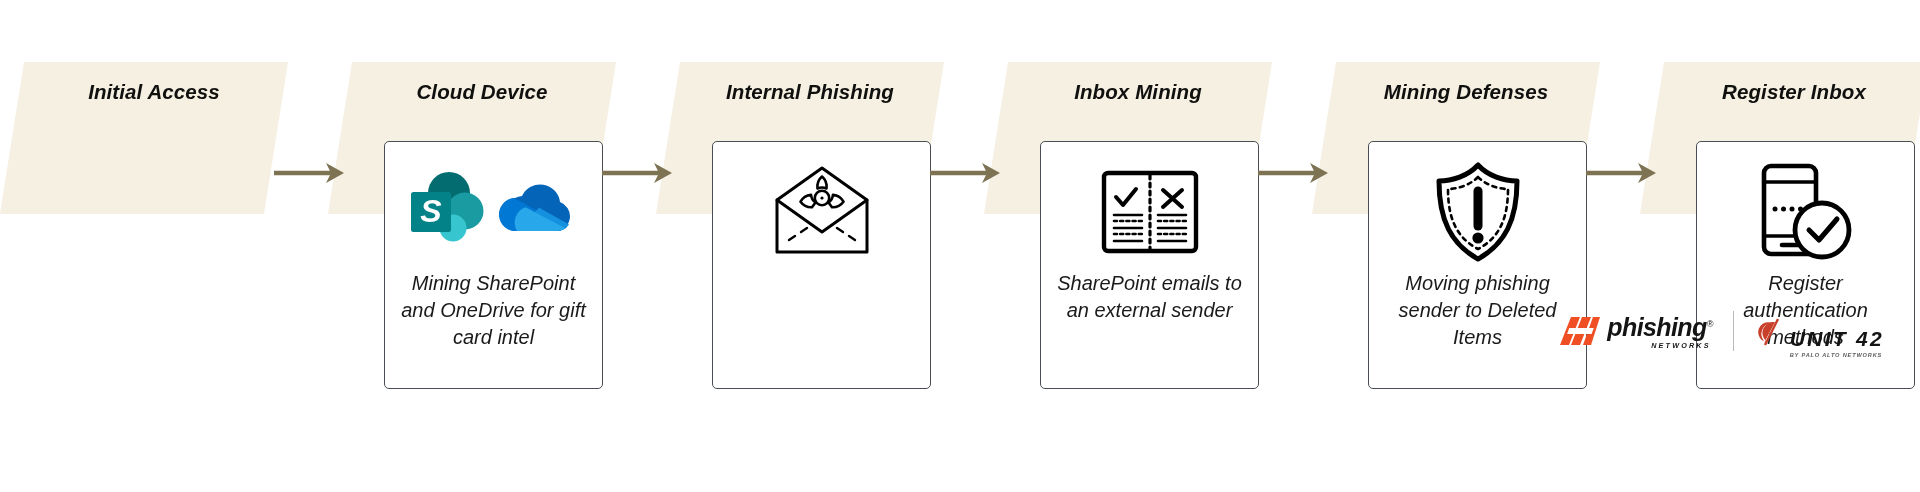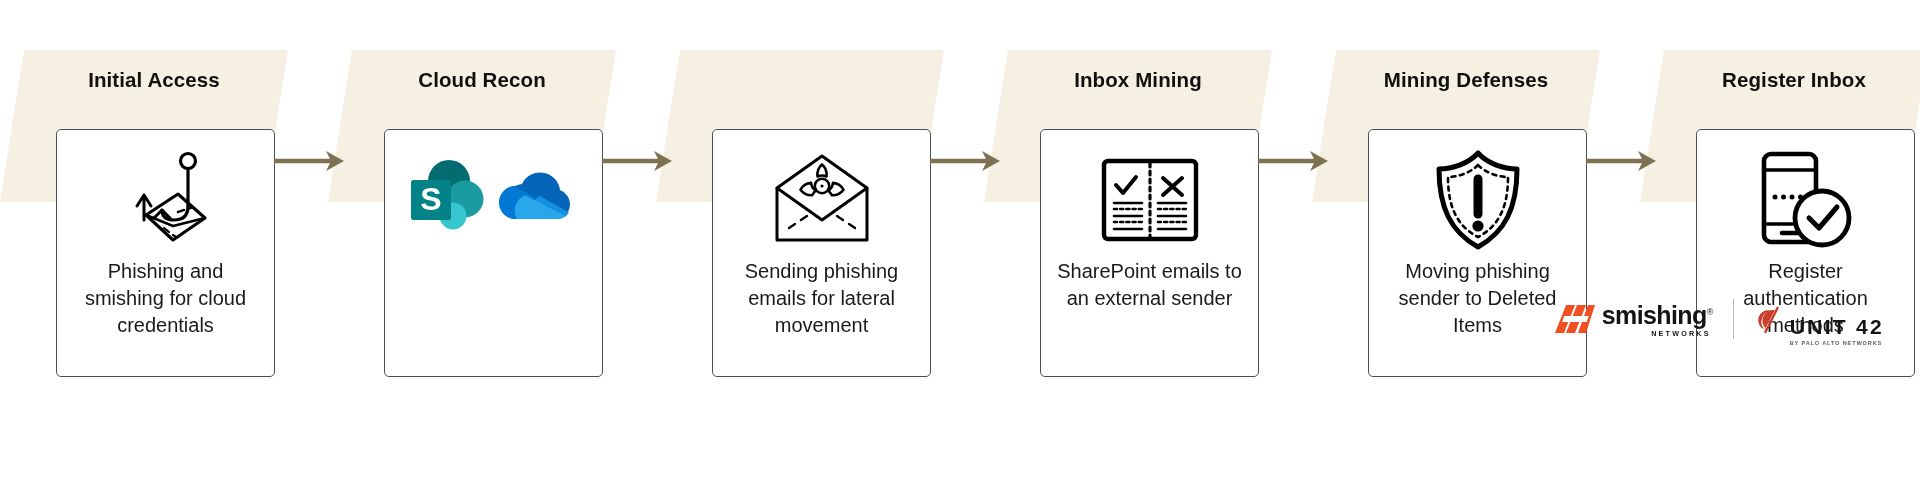--- a/index.html
+++ b/index.html
@@ -11,23 +11,24 @@
     width: 1920px;
     height: 492px;
     font-family: "Liberation Sans", sans-serif;
     overflow: hidden;
     position: relative;
   }
 
   #diagram {
     position: absolute;
     left: 0;
-    top: 4px;
+    top: 16px;
     width: 1920px;
     height: 368px;
+    font-style: italic;
   }
 
   
   .chain {
     position: absolute;
     left: 40px;
     top: 38px;
     width: 1860px;
     height: 340px;
     display: flex;
@@ -193,95 +194,80 @@
 </head>
 <body>
 
 <div id="diagram">
 
   <div class="chain">
 
     <div class="stage">
       <div class="banner"></div>
       <div class="banner-label">Initial Access</div>
-      <div class="card">
-        <div class="card-icon">
-          <svg width="100" height="104" viewBox="0 0 100 104" fill="none" stroke="#000" stroke-width="3.2" stroke-linecap="round" stroke-linejoin="round">
-            <circle cx="72" cy="13" r="7.5"></circle>
-            <path d="M72 20.5 L72 58"></path>
-            <path d="M72 58 Q72 72 58 72 Q46 72 46 62"></path>
-            <path d="M46 62 L38 70 M46 62 L54 70" stroke-width="3"></path>
-            <path d="M28 47 L28 72 M28 47 L21 58 M28 47 L35 58" stroke-width="3"></path>
-            <path d="M30 67 L62 46 L89 70 L57 92 Z" stroke-width="3.1"></path>
-            <path d="M30 67 L57 78 L89 70" stroke-width="2.6" fill="none"></path>
-            <path d="M62 64 L68 62 M72 61 L77 59" stroke-width="2.4" stroke-dasharray="1 0"></path>
-            <path d="M48 80 L53 84 M57 87 L60 89" stroke-width="2.2"></path>
-          </svg>
-        </div>
-        <div class="card-text">Phishing and smishing for cloud credentials</div>
-      </div>
-    </div>
-
-    <div class="arrow">
-      <svg width="76" height="26" viewBox="0 0 76 26">
-        <path d="M0 13 L58 13" stroke="#7d7352" stroke-width="4.6"></path>
-        <path d="M52 3 L70 13 L52 23 L57 13 Z" fill="#7d7352"></path>
-      </svg>
-    </div>
-
-    <div class="stage">
-      <div class="banner"></div>
-      <div class="banner-label">Cloud Recon</div>
+    </div>
+
+    <div class="arrow">
+      <svg width="76" height="26" viewBox="0 0 76 26">
+        <path d="M0 13 L58 13" stroke="#7d7352" stroke-width="4.6"></path>
+        <path d="M52 3 L70 13 L52 23 L57 13 Z" fill="#7d7352"></path>
+      </svg>
+    </div>
+
+    <div class="stage">
+      <div class="banner"></div>
+      <div class="banner-label">Cloud Device</div>
       <div class="card">
         <div class="card-icon">
           <svg width="182" height="92" viewBox="0 0 182 92">
 
             <circle cx="46" cy="27" r="21" fill="#036c70"></circle>
             <circle cx="62" cy="45" r="18.5" fill="#1a9ba1"></circle>
             <circle cx="50" cy="62" r="13.5" fill="#37c6d0"></circle>
             <rect x="8" y="26" width="40" height="40" rx="2.5" fill="#038387"></rect>
             <text x="28" y="56" font-family="'Liberation Sans', sans-serif" font-size="32" font-weight="bold" fill="#ffffff" text-anchor="middle">S</text>
 
             <path d="M119 30 a20 20 0 0 1 38 6 a15 15 0 0 1 -3 29 h-40 a16.5 16.5 0 0 1 -2 -33 a19 19 0 0 1 7 -2 z" fill="#0364b8"></path>
             <path d="M111 32 a16.5 16.5 0 0 0 3 33 h40 a15 15 0 0 0 10 -4 z" fill="#0078d4"></path>
             <path d="M114.5 65 h39.5 a15 15 0 0 0 12 -6.5 l-30 -17 z" fill="#1490df"></path>
             <path d="M114 65 h40 a15 15 0 0 0 8.5 -2.8 l-40 -21 a16.4 16.4 0 0 0 -8.5 23.8 z" fill="#28a8ea"></path>
           </svg>
         </div>
-      </div>
-    </div>
-
-    <div class="arrow">
-      <svg width="76" height="26" viewBox="0 0 76 26">
-        <path d="M0 13 L58 13" stroke="#7d7352" stroke-width="4.6"></path>
-        <path d="M52 3 L70 13 L52 23 L57 13 Z" fill="#7d7352"></path>
-      </svg>
-    </div>
-
-    <div class="stage">
-      <div class="banner"></div>
+        <div class="card-text">Mining SharePoint and OneDrive for gift card intel</div>
+      </div>
+    </div>
+
+    <div class="arrow">
+      <svg width="76" height="26" viewBox="0 0 76 26">
+        <path d="M0 13 L58 13" stroke="#7d7352" stroke-width="4.6"></path>
+        <path d="M52 3 L70 13 L52 23 L57 13 Z" fill="#7d7352"></path>
+      </svg>
+    </div>
+
+    <div class="stage">
+      <div class="banner"></div>
+      <div class="banner-label">Internal Phishing</div>
       <div class="card">
         <div class="card-icon">
           <svg width="106" height="96" viewBox="0 0 106 96" fill="none" stroke="#000" stroke-width="3" stroke-linejoin="round" stroke-linecap="round">
             <path d="M8 88 L8 36 L53 4 L98 36 L98 88 Z"></path>
             <path d="M8 36 L53 68 L98 36" stroke-width="2.9"></path>
 
             <g transform="translate(53,36)" stroke-width="2.6">
               <circle cx="0" cy="-2" r="7.2"></circle>
               <path d="M-4.5 -11.5 a10.5 10.5 0 0 1 9 0 a13.5 13.5 0 0 0 -4.5 -12 a13.5 13.5 0 0 0 -4.5 12 z"></path>
               <path d="M-6.5 2.5 a10.5 10.5 0 0 1 -4.5 -7.8 a13.5 13.5 0 0 0 -10.5 7 a13.5 13.5 0 0 0 11.5 5.5 z"></path>
               <path d="M6.5 2.5 a10.5 10.5 0 0 0 4.5 -7.8 a13.5 13.5 0 0 1 10.5 7 a13.5 13.5 0 0 1 -11.5 5.5 z"></path>
               <circle cx="0" cy="-2" r="1.6" fill="#000" stroke="none"></circle>
             </g>
 
             <path d="M20 76 L26 72 M32 68 L38 64" stroke-width="2.4"></path>
             <path d="M86 76 L80 72 M74 68 L68 64" stroke-width="2.4"></path>
           </svg>
         </div>
-        <div class="card-text">Sending phishing emails for lateral movement</div>
       </div>
     </div>
 
     <div class="arrow">
       <svg width="76" height="26" viewBox="0 0 76 26">
         <path d="M0 13 L58 13" stroke="#7d7352" stroke-width="4.6"></path>
         <path d="M52 3 L70 13 L52 23 L57 13 Z" fill="#7d7352"></path>
       </svg>
     </div>
 
@@ -369,21 +355,21 @@
           <path d="M11 2 L20 2 L9 30 L0 30 Z"></path>
           <path d="M22 2 L31 2 L20 30 L11 30 Z"></path>
           <path d="M33 2 L40 2 L31 30 L23 30 Z"></path>
         </g>
         <g fill="#ffffff">
           <path d="M9.2 13 L22.6 13 L20.4 19 L7.1 19 Z"></path>
           <path d="M20.4 13 L33.8 13 L31.6 19 L18.3 19 Z"></path>
         </g>
       </svg>
       <div class="pan-wordblock">
-        <div class="pan-word"><span>smishing</span><span class="pan-reg">®</span></div>
+        <div class="pan-word"><span>phishing</span><span class="pan-reg">®</span></div>
         <div class="pan-sub">NETWORKS</div>
       </div>
     </div>
 
     <div class="logo-div"></div>
 
     <div class="logo-unit">
       <svg width="30" height="30" viewBox="0 0 30 30">
         <path d="M6 22 a10 10 0 0 1 12 -15 a11 11 0 0 0 -8 18 a7 7 0 0 1 -4 -3 z" fill="#c8402a"></path>
         <path d="M12 25 a11 11 0 0 1 9 -19 L10 27 z" fill="#c8402a"></path>

